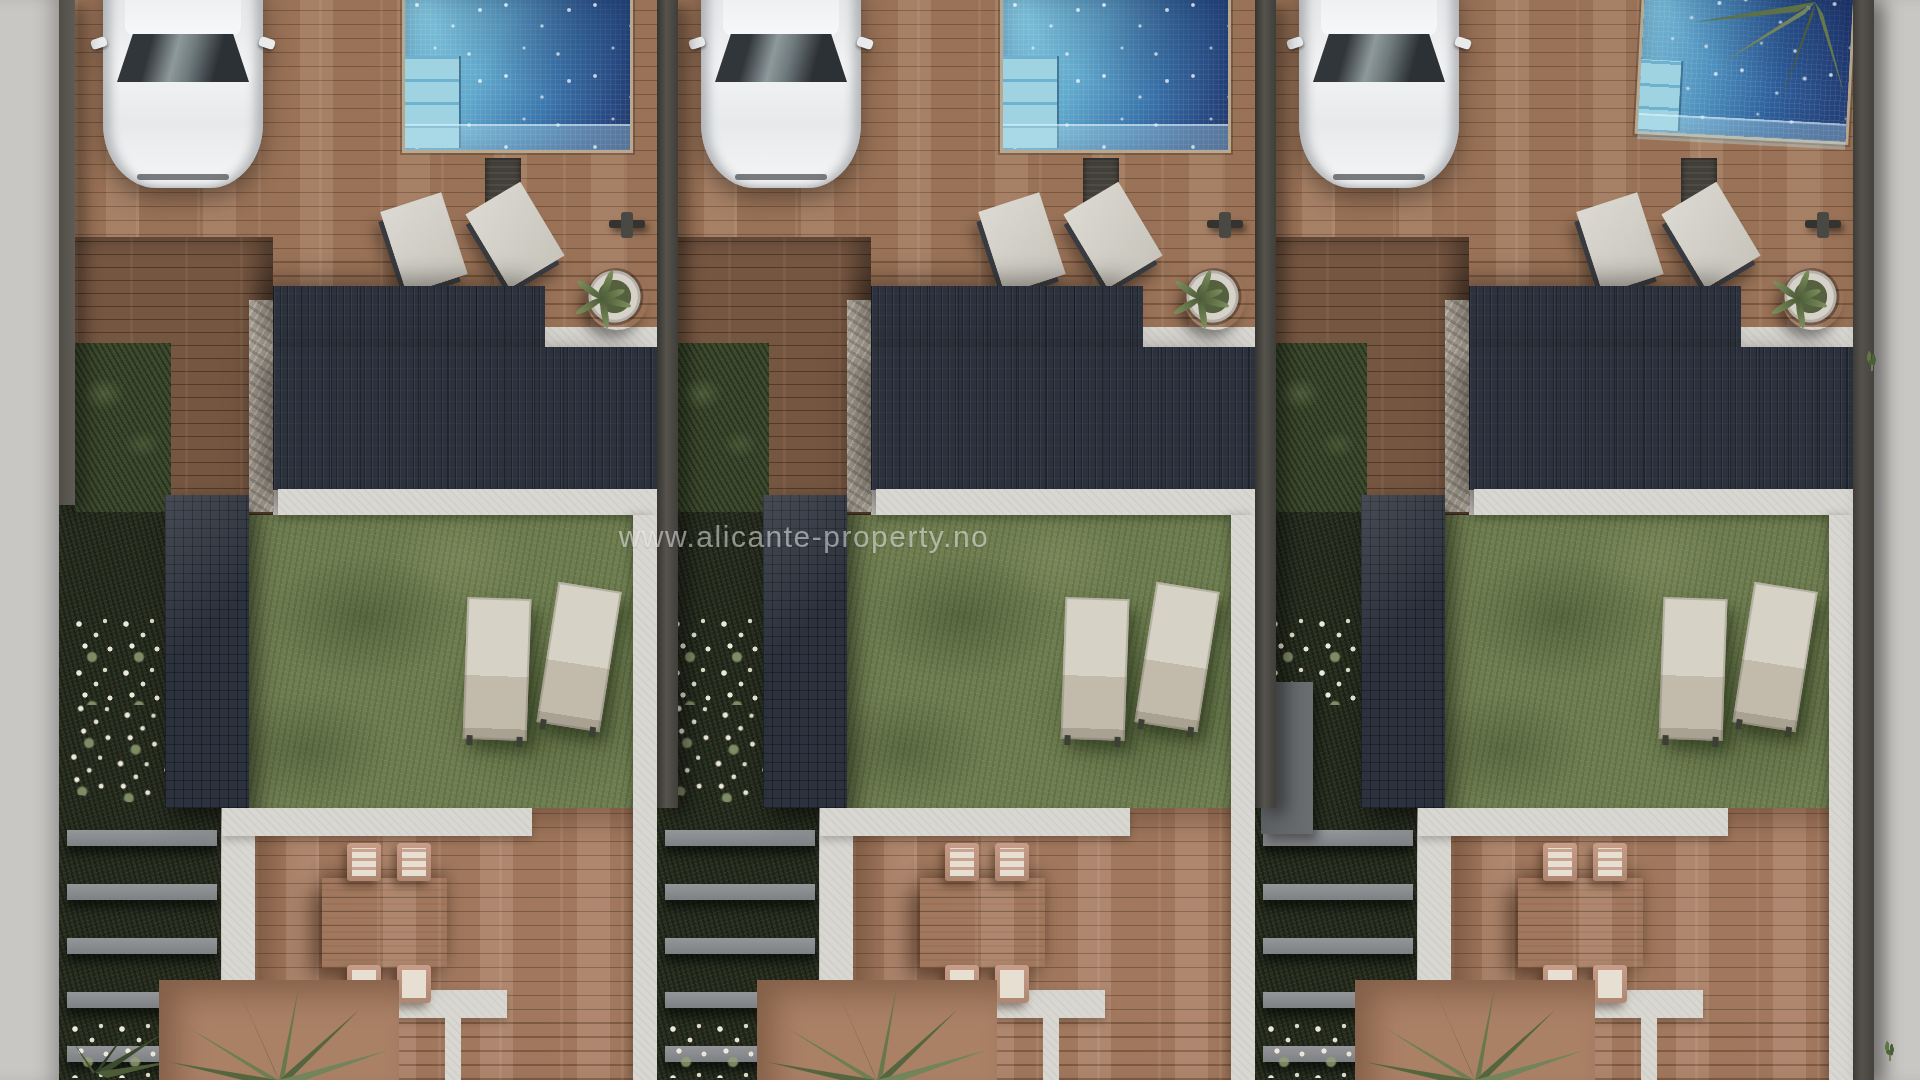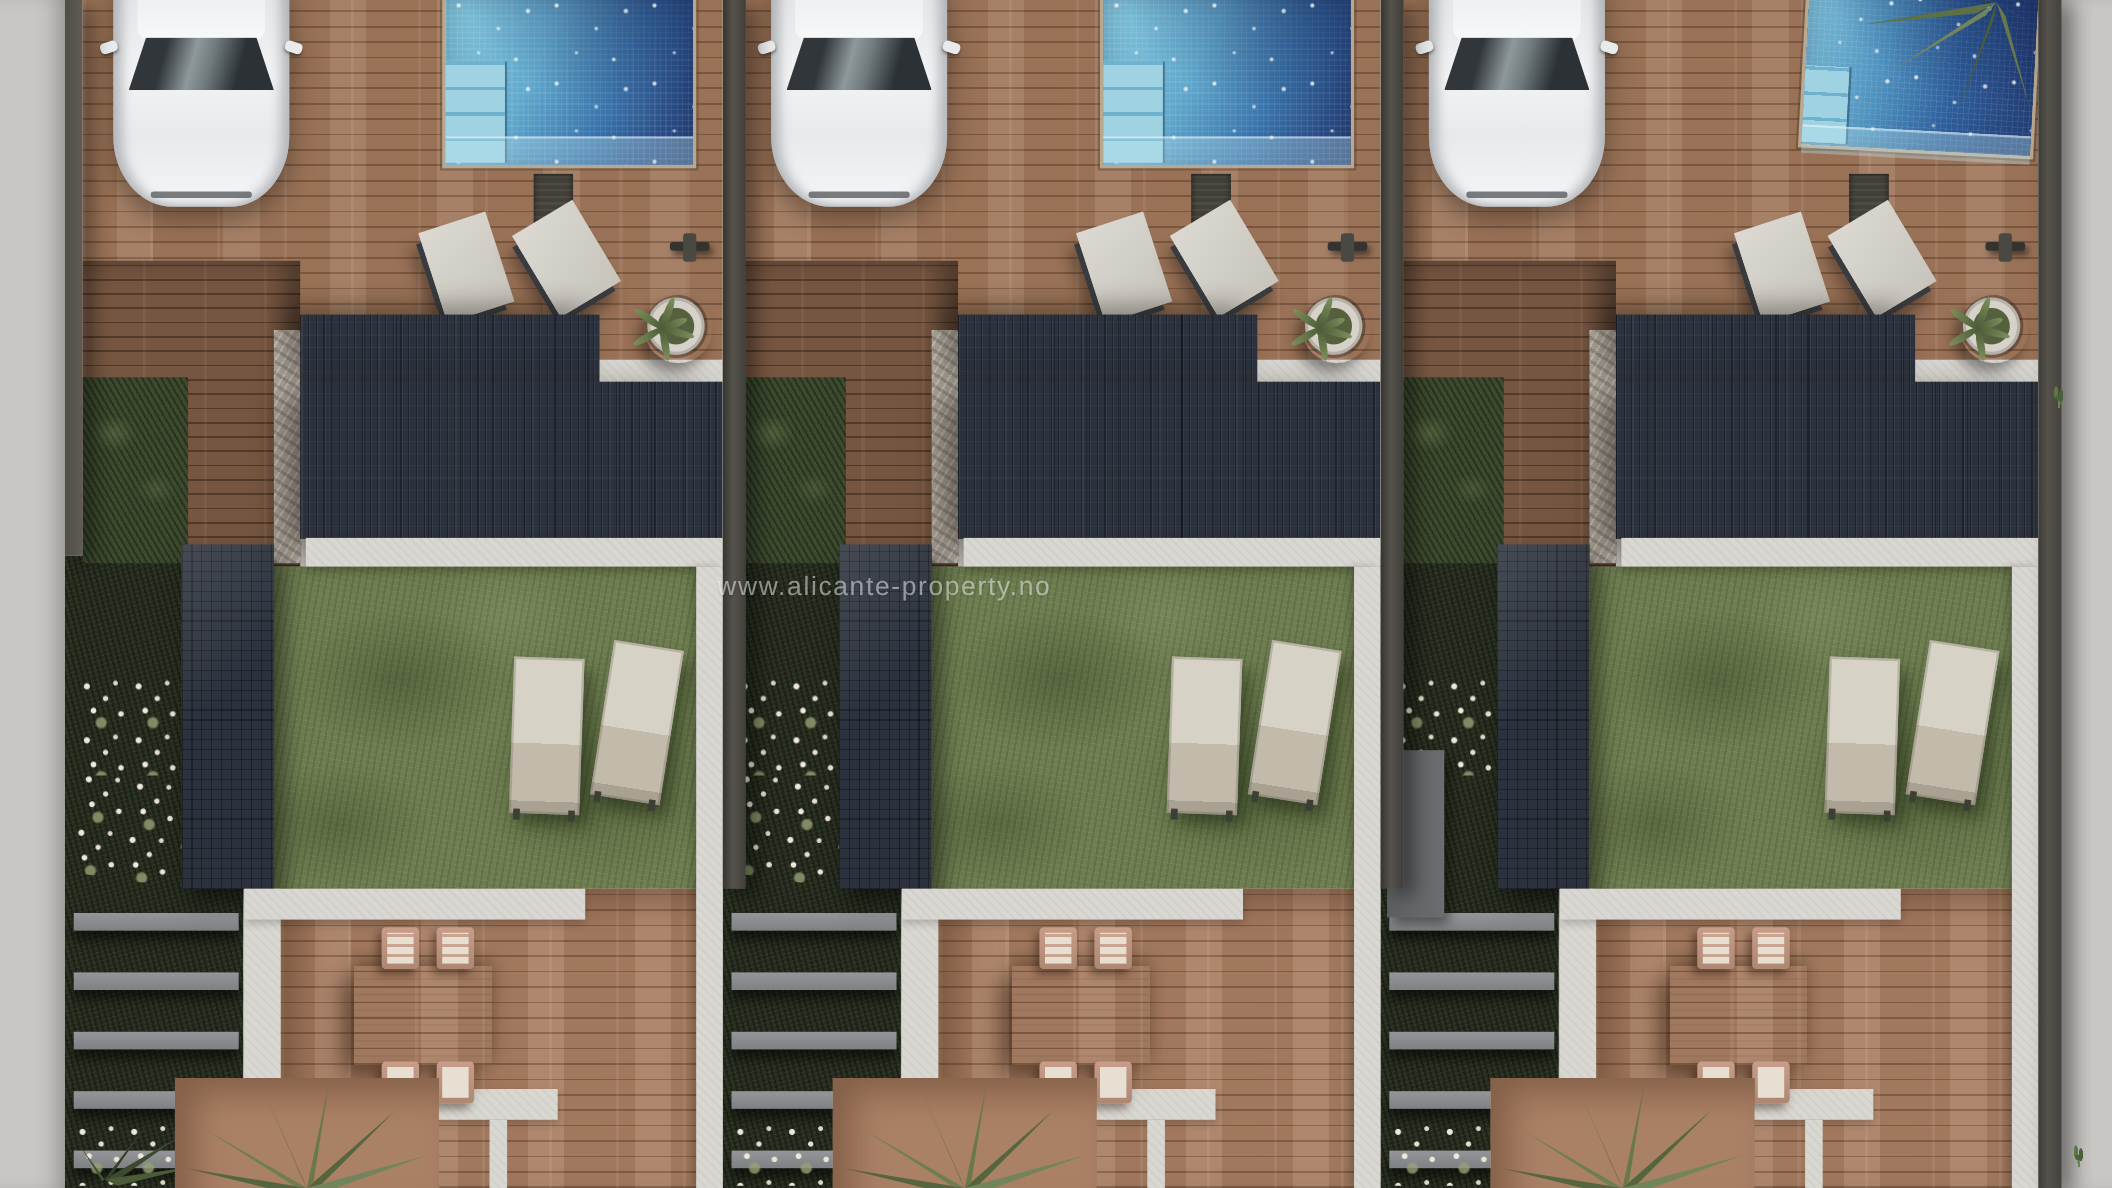--- a/index.html
+++ b/index.html
@@ -198,21 +198,21 @@
   
   .palm{z-index:10;} .palm svg{position:static;}
   .palm.patio{left:100px;top:980px;width:240px;height:110px;}
   .palm.over-pool{display:none;left:420px;top:-18px;width:190px;height:130px;z-index:12;}
   .u3 .palm.over-pool{display:block;}
   .fern{display:none;left:6px;top:1012px;width:120px;height:68px;z-index:8;}
   .u1 .fern{display:block;}
 
   
   .watermark{left:0;top:520px;width:1608px;text-align:center;z-index:50;
-     color:rgba(255,255,255,.5);font-size:24px;letter-spacing:1.5px;
+     color:rgba(255,255,255,.5);font-size:30px;letter-spacing:1.5px;
      text-shadow:0 1px 2px rgba(0,0,0,.15);}
 </style>
 </head>
 <body>
 
 <div id="scene">
   <div class="sidewalk left"></div>
   <div class="sidewalk right"></div>
   <div id="units-root">
       <div class="unit u1" style="left: 59px;">

